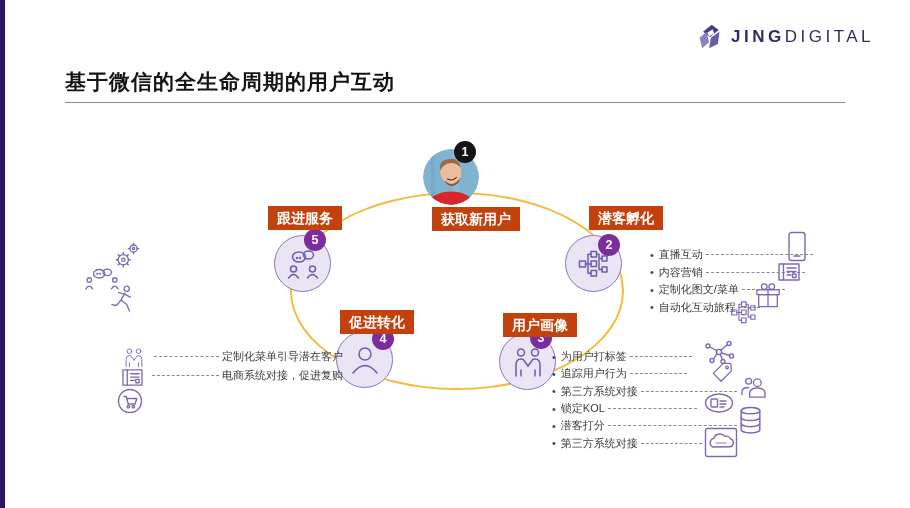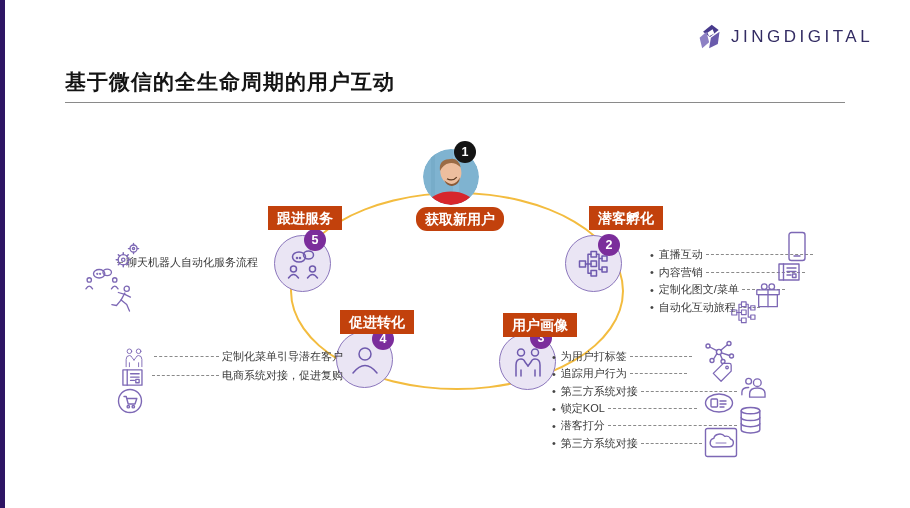--- a/index.html
+++ b/index.html
@@ -6,21 +6,21 @@
   body{width:910px;height:508px;position:relative;background:#ffffff;overflow:hidden;
        font-family:"Liberation Sans","DejaVu Sans",sans-serif;}
   .abs{position:absolute;}
 
   
   .accent-bar{left:0;top:0;width:5px;height:508px;background:#2E1564;}
 
   
   .logo{left:697px;top:24px;display:flex;align-items:center;gap:8px;}
   .logo-text{font-size:17px;letter-spacing:3.5px;color:#332C63;white-space:nowrap;}
-  .logo-text .b{font-weight:400;}
+  .logo-text .b{font-weight:700;}
   .logo-text .l{font-weight:400;}
 
   
   .page-title{left:65px;top:68px;font-size:21px;font-weight:800;color:#141414;letter-spacing:1px;}
   .title-rule{left:65px;top:102px;width:780px;height:0;border-top:1px solid #8a8a8a;}
 
   
   .cycle-ellipse{left:290px;top:192px;width:330px;height:194px;border:2px solid #F3BC3F;border-radius:50%;}
 
   
@@ -94,21 +94,21 @@
         <path d="M17.5,20 Q18,9 28,10 Q38,9 38.5,20 Q34,14 28,14 Q22,14 17.5,20 Z" fill="#9A6B45"></path>
         <path d="M20,30 Q28,40 36,30 Q34,37 28,37 Q22,37 20,30 Z" fill="#8A5A38"></path>
         <path d="M23,29 Q28,33 33,29" stroke="#5e3b22" stroke-width="1.2" fill="none"></path>
       </g>
     </g>
   </svg>
 </div>
 <div class="abs badge black" style="left:454px;top:141px;">
     <span>1</span>
   </div>
-<div class="abs stage-label" style="left:416px;top:207px;border-radius:11px;">获取新用户</div>
+<div class="abs stage-label" style="left:432px;top:207px;">获取新用户</div>
 
 <div class="abs stage-circle" style="left:565px;top:235px;">
   <svg width="32" height="32" viewBox="0 0 32 32">
     <g class="ic2">
       <rect x="1.5" y="13" width="6" height="6"></rect>
       <rect x="13" y="3.5" width="5.5" height="5.5"></rect>
       <rect x="13" y="13" width="5.5" height="5.5"></rect>
       <rect x="13" y="22.5" width="5.5" height="5.5"></rect>
       <rect x="24" y="8" width="5" height="5"></rect>
       <rect x="24" y="19" width="5" height="5"></rect>
@@ -379,24 +379,20 @@
         <path d="M22.5,30 q5,-7 10,0"></path>
     </g>
   </svg>
 </div>
 <div class="abs badge" style="left:304px;top:229px;">
     <span>5</span>
   </div>
 <div class="abs stage-label" style="left:268px;top:206px;">跟进服务</div>
 
 <div class="abs list service-list" style="left:85px;top:253px;">
-  <div class="row l" style="width:173px;padding-left:30px">
-      <span class="dash"></span>
-      <span class="txt">聊天机器人自动化服务流程</span>
-    </div>
 </div>
 
 <div class="abs" style="left:113px;top:242px;">
   <svg width="28" height="28" viewBox="0 0 30 30">
       <g class="ic">
     <circle cx="11" cy="19" r="5.5"></circle>
         <circle cx="11" cy="19" r="1.8"></circle>
     <g stroke-width="1.6">
           <line x1="11" y1="11.5" x2="11" y2="13.5"></line>
           <line x1="11" y1="24.5" x2="11" y2="26.5"></line>

